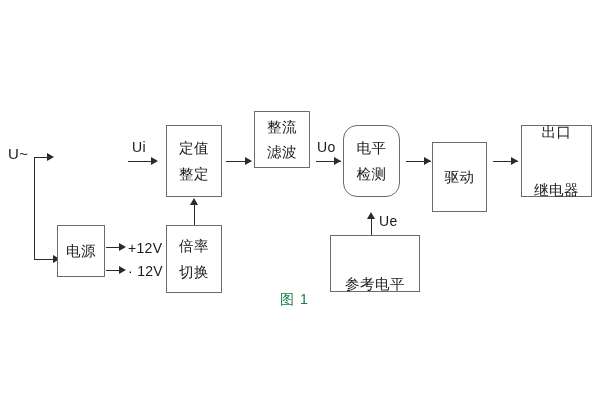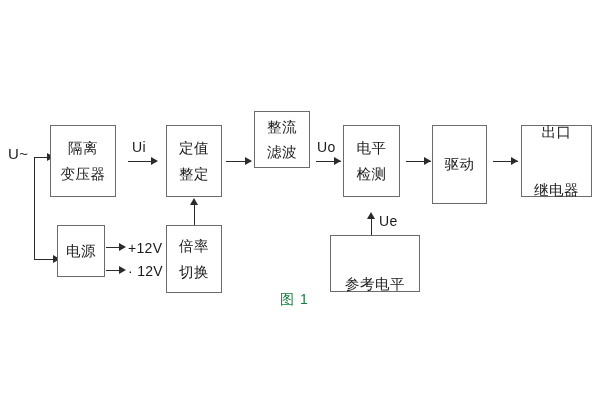--- a/index.html
+++ b/index.html
@@ -90,24 +90,20 @@
   <div class="label big" style="left:8px; top:145px;">U~</div>
 
   <div class="vline" style="left:34px; top:157px; height:102px;"></div>
 
   <div class="hline" style="left:34px; top:157px; width:16px;"></div>
   <div class="arrow-r" style="left:47px; top:152.5px;"></div>
 
   <div class="hline" style="left:34px; top:259px; width:23px;"></div>
   <div class="arrow-r" style="left:53px; top:254.5px;"></div>
 
-  <div class="block" style="left:50px; top:125px; width:66px; height:72px;">
-    <span class="ln">隔离</span>
-    <span class="ln">变压器</span>
-  </div>
 
   <div class="label" style="left:132px; top:139px;">Ui</div>
   <div class="hline" style="left:128px; top:161px; width:26px;"></div>
   <div class="arrow-r" style="left:151px; top:156.5px;"></div>
 
   <div class="block" style="left:166px; top:125px; width:56px; height:72px;">
     <span class="ln">定值</span>
     <span class="ln">整定</span>
   </div>
 
@@ -116,29 +112,29 @@
 
   <div class="block" style="left:254px; top:111px; width:56px; height:57px;">
     <span class="ln">整流</span>
     <span class="ln">滤波</span>
   </div>
 
   <div class="label" style="left:317px; top:139px;">Uo</div>
   <div class="hline" style="left:316px; top:161px; width:25px;"></div>
   <div class="arrow-r" style="left:334px; top:156.5px;"></div>
 
-  <div class="block" style="left:343px; top:125px; width:57px; height:72px;">
+  <div class="block" style="left:343px; top:125px; width:57px; height:72px;border-radius:14px;">
     <span class="ln">电平</span>
     <span class="ln">检测</span>
   </div>
 
   <div class="hline" style="left:406px; top:161px; width:25px;"></div>
   <div class="arrow-r" style="left:424px; top:156.5px;"></div>
 
-  <div class="block" style="left:432px; top:125px; width:55px; height:79px;">
+  <div class="block" style="left:432px; top:142px; width:55px; height:70px;">
     <span class="ln">驱动</span>
   </div>
 
   <div class="hline" style="left:493px; top:161px; width:25px;"></div>
   <div class="arrow-r" style="left:511px; top:156.5px;"></div>
 
   <div class="block" style="left:521px; top:125px; width:71px; height:72px;gap:33px;">
     <span class="ln">出口</span>
     <span class="ln">继电器</span>
   </div>

